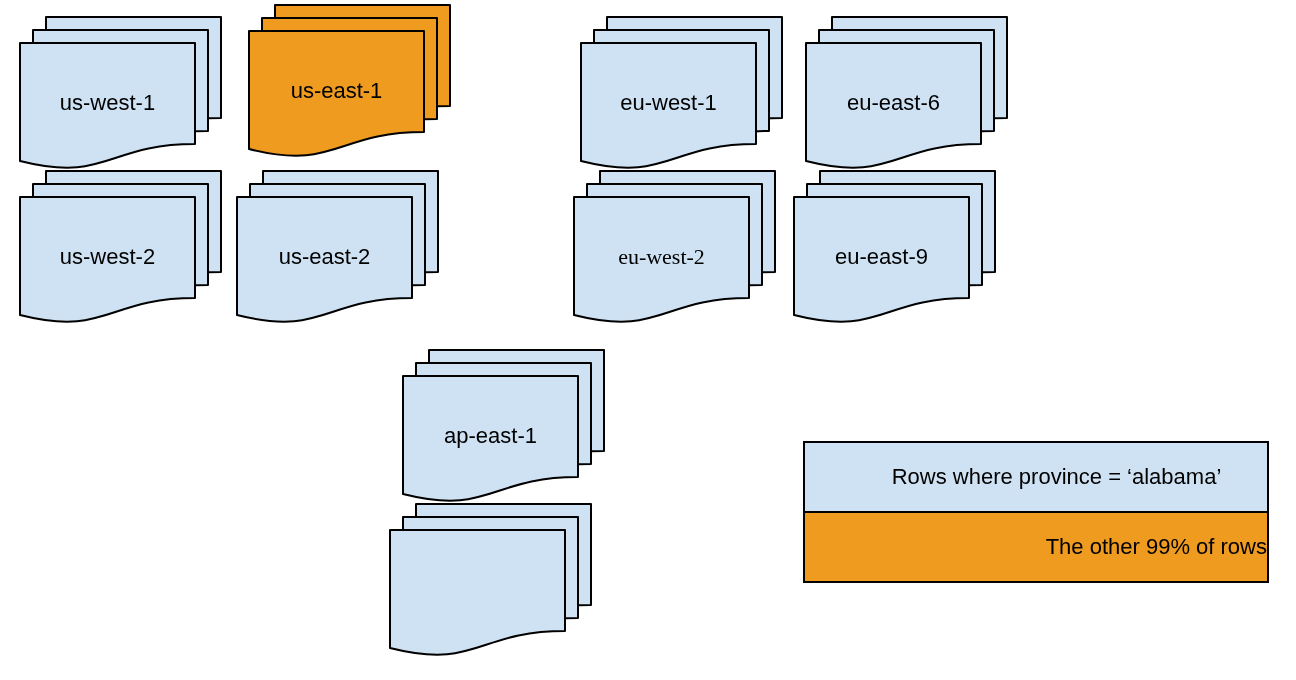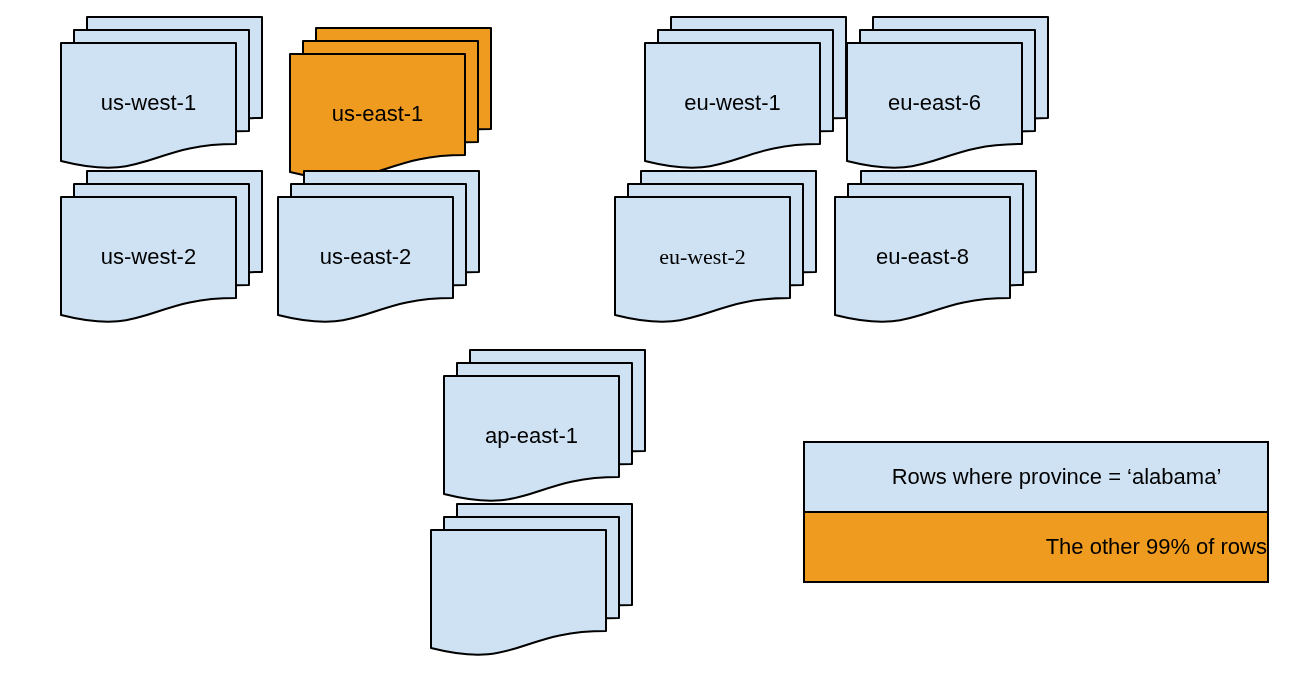--- a/index.html
+++ b/index.html
@@ -5,21 +5,21 @@
   html,body{margin:0;padding:0;}
   body{
     width:1296px;height:680px;
     background:#ffffff;
     font-family:"Liberation Sans","DejaVu Sans",sans-serif;
     overflow:hidden;
   }
   .canvas{position:relative;width:1296px;height:680px;}
 
   
-  .stack{position:absolute;width:203px;height:153px;margin-left:41px;}
+  .stack{position:absolute;width:203px;height:153px;}
   .stack svg{position:absolute;left:0;top:0;display:block;}
   .doc{
     stroke:var(--color-stroke,#000);
     stroke-width:2;
     stroke-linejoin:round;
   }
   .variant-blue  .doc{fill:var(--color-blue,#cfe2f3);}
   .variant-orange .doc{fill:var(--color-orange,#ef9b20);}
   .stack .label{
     position:absolute;left:0;top:26px;width:177px;height:122px;
@@ -38,22 +38,22 @@
     font-size:22px;color:#000;padding-left:41px;
   }
   .legend-row.variant-blue{
     background:var(--color-blue,#cfe2f3);
     border-bottom:2px solid var(--color-stroke,#000);
   }
   .legend-row.variant-orange{background:var(--color-orange,#ef9b20);justify-content:flex-end;}
 
   
   #stack-0{left:19px;  top:16px;}
-  #stack-1{left:248px; top:27px;}
-  #stack-2{left:603px; top:16px;}
+  #stack-1{left:248px; top:4px;}
+  #stack-2{left:580px; top:16px;}
   #stack-3{left:805px; top:16px;}
   #stack-4{left:19px;  top:170px;}
   #stack-5{left:236px; top:170px;}
   #stack-6{left:573px; top:170px;font-family:Liberation Serif, serif;}
   #stack-7{left:793px; top:170px;}
   #stack-8{left:402px; top:349px;}
   #stack-9{left:389px; top:503px;}
 </style>
 </head>
 <body>
@@ -170,21 +170,21 @@
       <g transform="translate(26,0)">
           <path class="doc" d="M1,1 L176,1 L176,102 C88,102 88,141 1,119 Z"></path>
         </g>
       <g transform="translate(13,13)">
           <path class="doc" d="M1,1 L176,1 L176,102 C88,102 88,141 1,119 Z"></path>
         </g>
       <g transform="translate(0,26)">
           <path class="doc" d="M1,1 L176,1 L176,102 C88,102 88,141 1,119 Z"></path>
         </g>
     </svg>
-    <div class="label">eu-east-8</div>
+    <div class="label">eu-east-9</div>
   </div>
 
   <div id="stack-8" class="stack variant-blue">
     <svg width="203" height="153" viewBox="0 0 203 153" aria-hidden="true">
       <g transform="translate(26,0)">
           <path class="doc" d="M1,1 L176,1 L176,102 C88,102 88,141 1,119 Z"></path>
         </g>
       <g transform="translate(13,13)">
           <path class="doc" d="M1,1 L176,1 L176,102 C88,102 88,141 1,119 Z"></path>
         </g>

